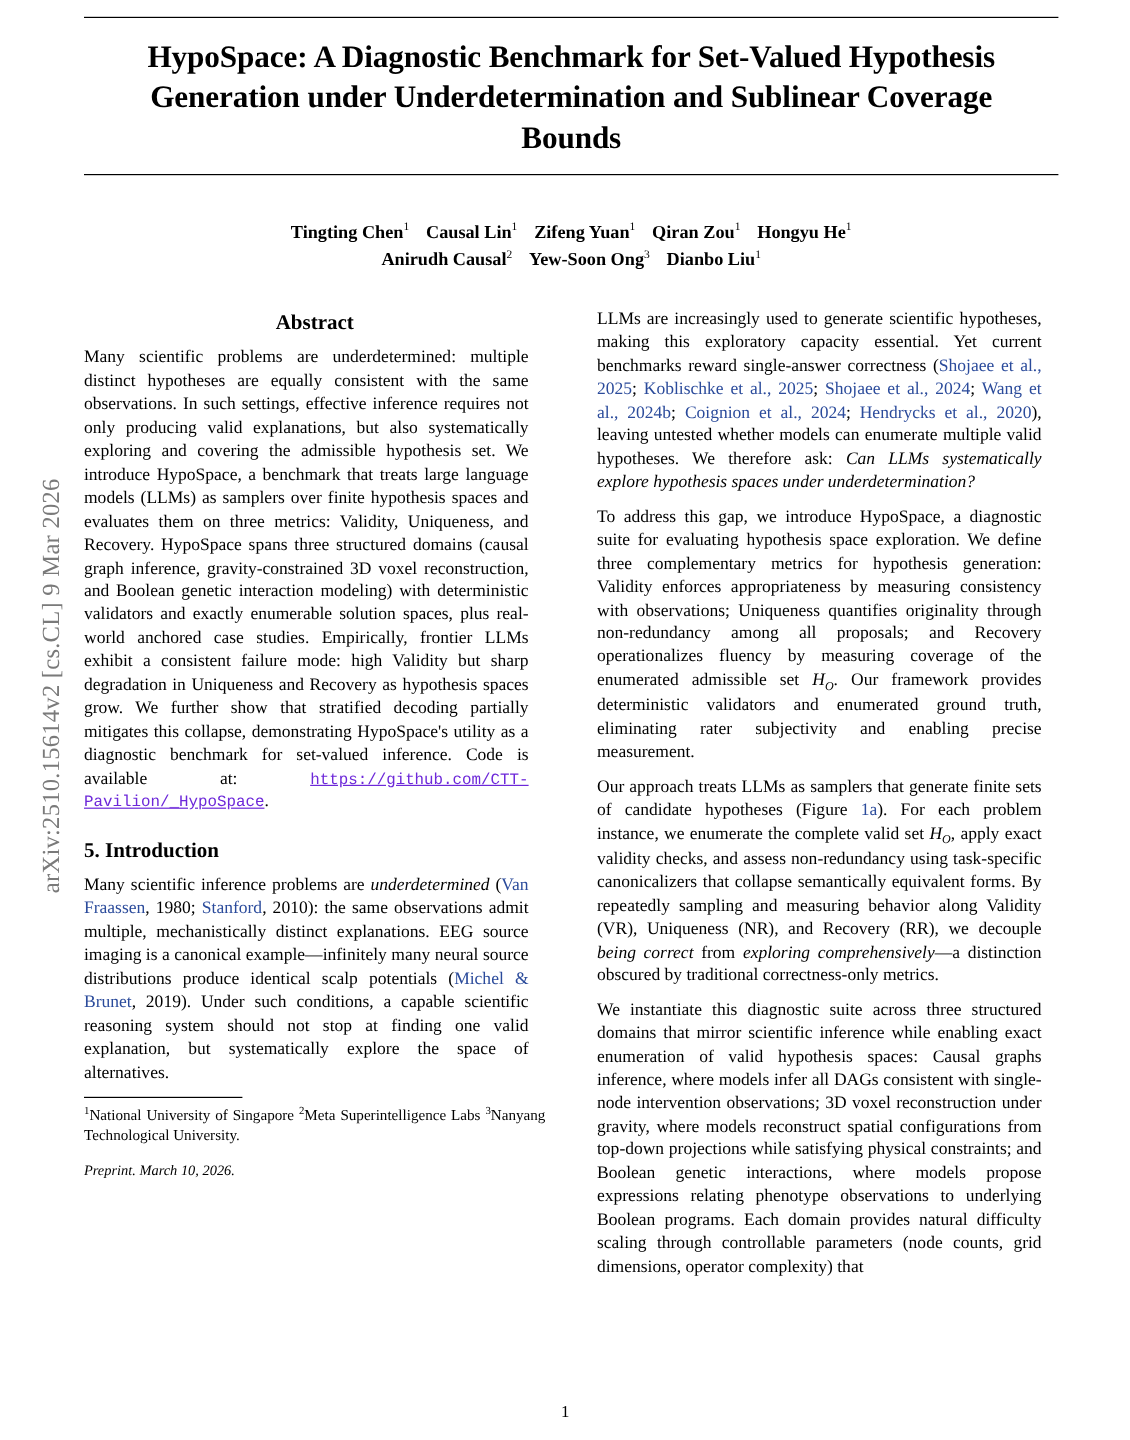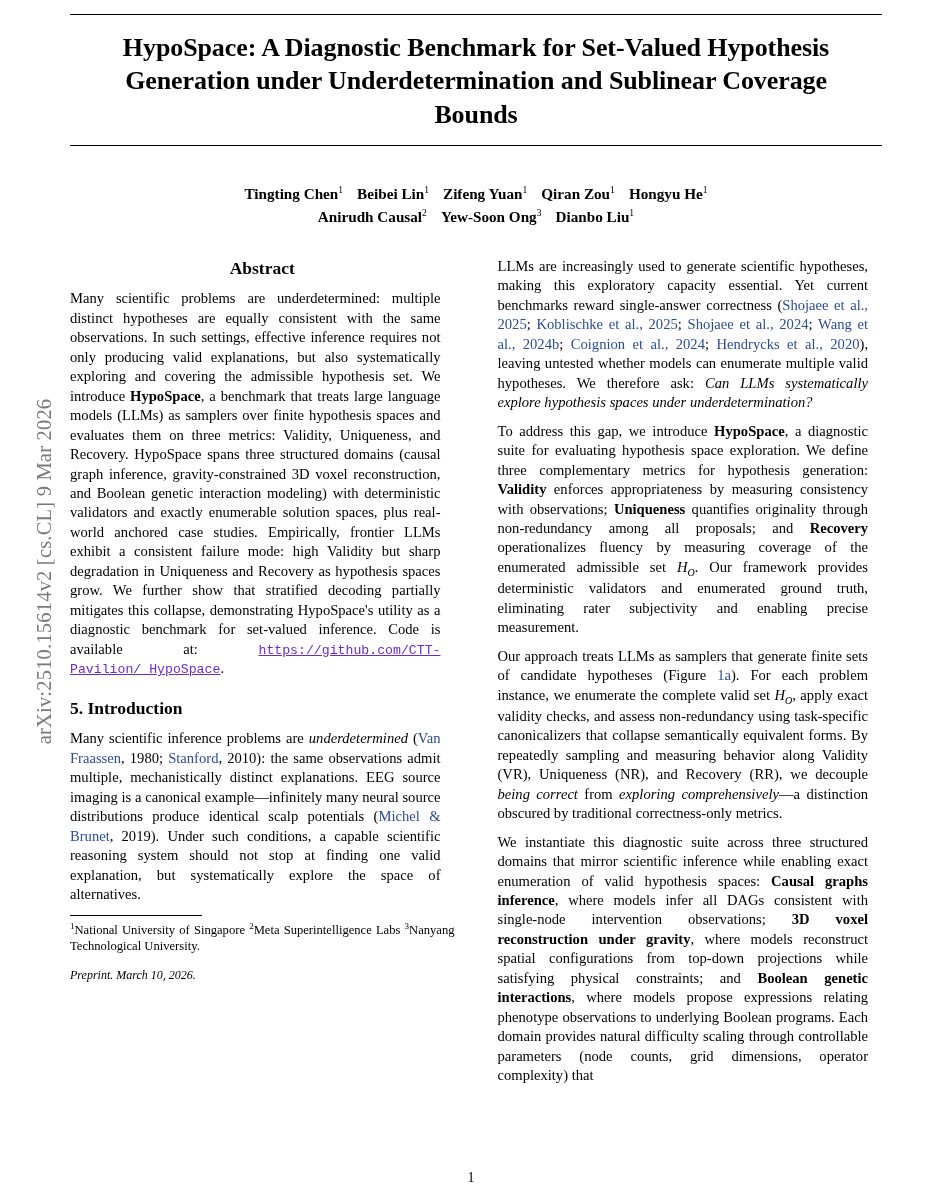--- a/index.html
+++ b/index.html
@@ -96,21 +96,21 @@
     text-indent: 0;
   }
   .abs-p { text-indent: 0; }
   .section-head {
     font-size: 17.5px;
     font-weight: bold;
     margin: 18px 0 9px 0;
   }
   .cite { color: #2b4b9b; }
   .url { color: #6d28d9; font-family: Liberation Mono, monospace; font-size: 13.2px; }
-  b { font-weight: bold; }
+  b { font-weight: normal; }
   i { font-style: italic; }
 
   .footnote-rule {
     border: none;
     border-top: 0.9px solid #000;
     width: 132px;
     margin: 10px 0 5px 0;
   }
   .footnote {
     font-size: 12.6px;
@@ -143,21 +143,21 @@
 
   <div class="content">
 
     <hr class="rule rule-top">
 
     <div class="title">HypoSpace: A Diagnostic Benchmark for Set-Valued Hypothesis Generation under Underdetermination and Sublinear Coverage Bounds</div>
 
     <hr class="rule rule-bottom">
 
     <div class="authors">
-      <span><span>Tingting Chen</span><sup>1</sup></span><span class="auth-sep"></span><span><span>Beibei Lin</span><sup>1</sup></span><span class="auth-sep"></span><span><span>Zifeng Yuan</span><sup>1</sup></span><span class="auth-sep"></span><span><span>Qiran Zou</span><sup>1</sup></span><span class="auth-sep"></span><span><span>Hongyu He</span><sup>1</sup></span><br>
+      <span><span>Tingting Chen</span><sup>1</sup></span><span class="auth-sep"></span><span><span>Causal Lin</span><sup>1</sup></span><span class="auth-sep"></span><span><span>Zifeng Yuan</span><sup>1</sup></span><span class="auth-sep"></span><span><span>Qiran Zou</span><sup>1</sup></span><span class="auth-sep"></span><span><span>Hongyu He</span><sup>1</sup></span><br>
       <span><span>Anirudh Causal</span><sup>2</sup></span><span class="auth-sep"></span><span><span>Yew-Soon Ong</span><sup>3</sup></span><span class="auth-sep"></span><span><span>Dianbo Liu</span><sup>1</sup></span>
     </div>
 
     <div class="columns">
 
       <div class="col">
 
         <div class="abstract-head">Abstract</div>
 
         <p class="abs-p"><span>Many scientific problems are underdetermined: multiple distinct hypotheses are equally consistent with the same observations. In such settings, effective inference requires not only producing valid explanations, but also systematically exploring and covering the admissible hypothesis set. We introduce </span><b>HypoSpace</b><span>, a benchmark that treats large language models (LLMs) as samplers over finite hypothesis spaces and evaluates them on three metrics: Validity, Uniqueness, and Recovery. HypoSpace spans three structured domains (causal graph inference, gravity-constrained 3D voxel reconstruction, and Boolean genetic interaction modeling) with deterministic validators and exactly enumerable solution spaces, plus real-world anchored case studies. Empirically, frontier LLMs exhibit a consistent failure mode: high Validity but sharp degradation in Uniqueness and Recovery as hypothesis spaces grow. We further show that stratified decoding partially mitigates this collapse, demonstrating HypoSpace's utility as a diagnostic benchmark for set-valued inference. Code is available at: </span><a class="url" href="#">https://github.com/CTT-Pavilion/_HypoSpace</a><span>.</span></p>

